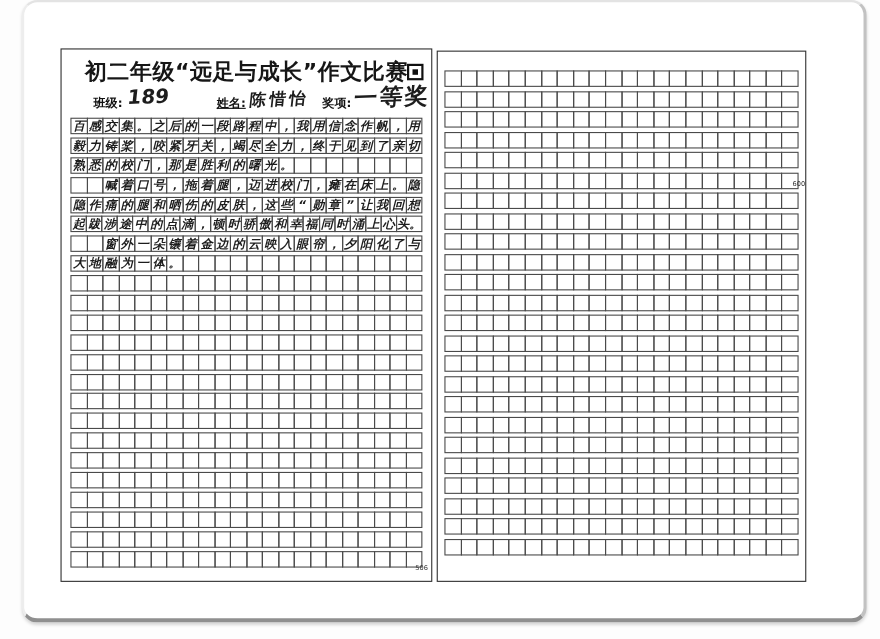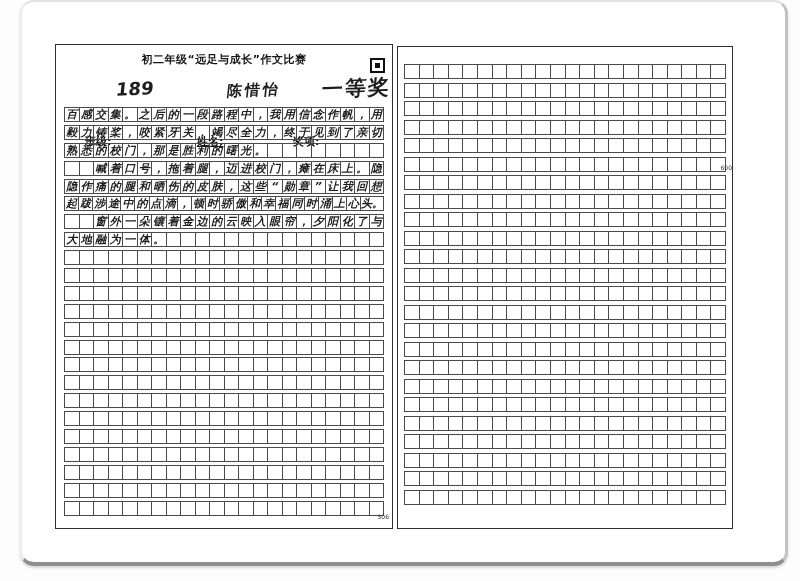--- a/index.html
+++ b/index.html
@@ -17,33 +17,33 @@
 
   .page {
     position:absolute; background:#fff;
     border:1.5px solid var(--page-border,#2f2f2f);
   }
   .left-page  { left:33px;  top:42px; width:338px; height:485px; }
   .right-page { left:375px; top:44px; width:336px; height:483px; }
 
   .title {
     margin-top:7px; text-align:center;
-    font-size:11px; font-weight:bold; letter-spacing:0.5px;
+    font-size:20px; font-weight:bold; letter-spacing:0.5px;
     color:#161616;
   }
 
   .corner-icon {
     position:absolute; right:7px; top:13px; width:15px; height:15px;
     border:2.5px solid #101010; background:#fff;
     display:flex; align-items:center; justify-content:center;
   }
   .corner-icon .dot { width:5px; height:5px; background:#101010; }
 
   .fields { position:absolute; left:0; top:32px; right:0; height:30px; }
-  .field-label { position:absolute; font-size:11px; font-weight:bold; color:#111; top:9px;margin-top:48px; }
+  .field-label { position:absolute; font-size:11px; font-weight:bold; color:#111; top:9px; }
   .lbl-class { left:29px; }
   .lbl-name  { left:141px;text-decoration:underline; }
   .lbl-award { left:237px; }
 
   .hw { position:absolute; color:var(--ink,#1c1c1c); font-weight:600;
         transform:skewX(-8deg) rotate(-2deg); white-space:nowrap; }
   .hw-class { left:60px;  top:1px;  font-size:18px; }
   .hw-name  { left:171px; top:4px;  font-size:15px; letter-spacing:3px; }
   .hw-award { left:266px; top:-3px; font-size:21px; letter-spacing:2px; }
 

